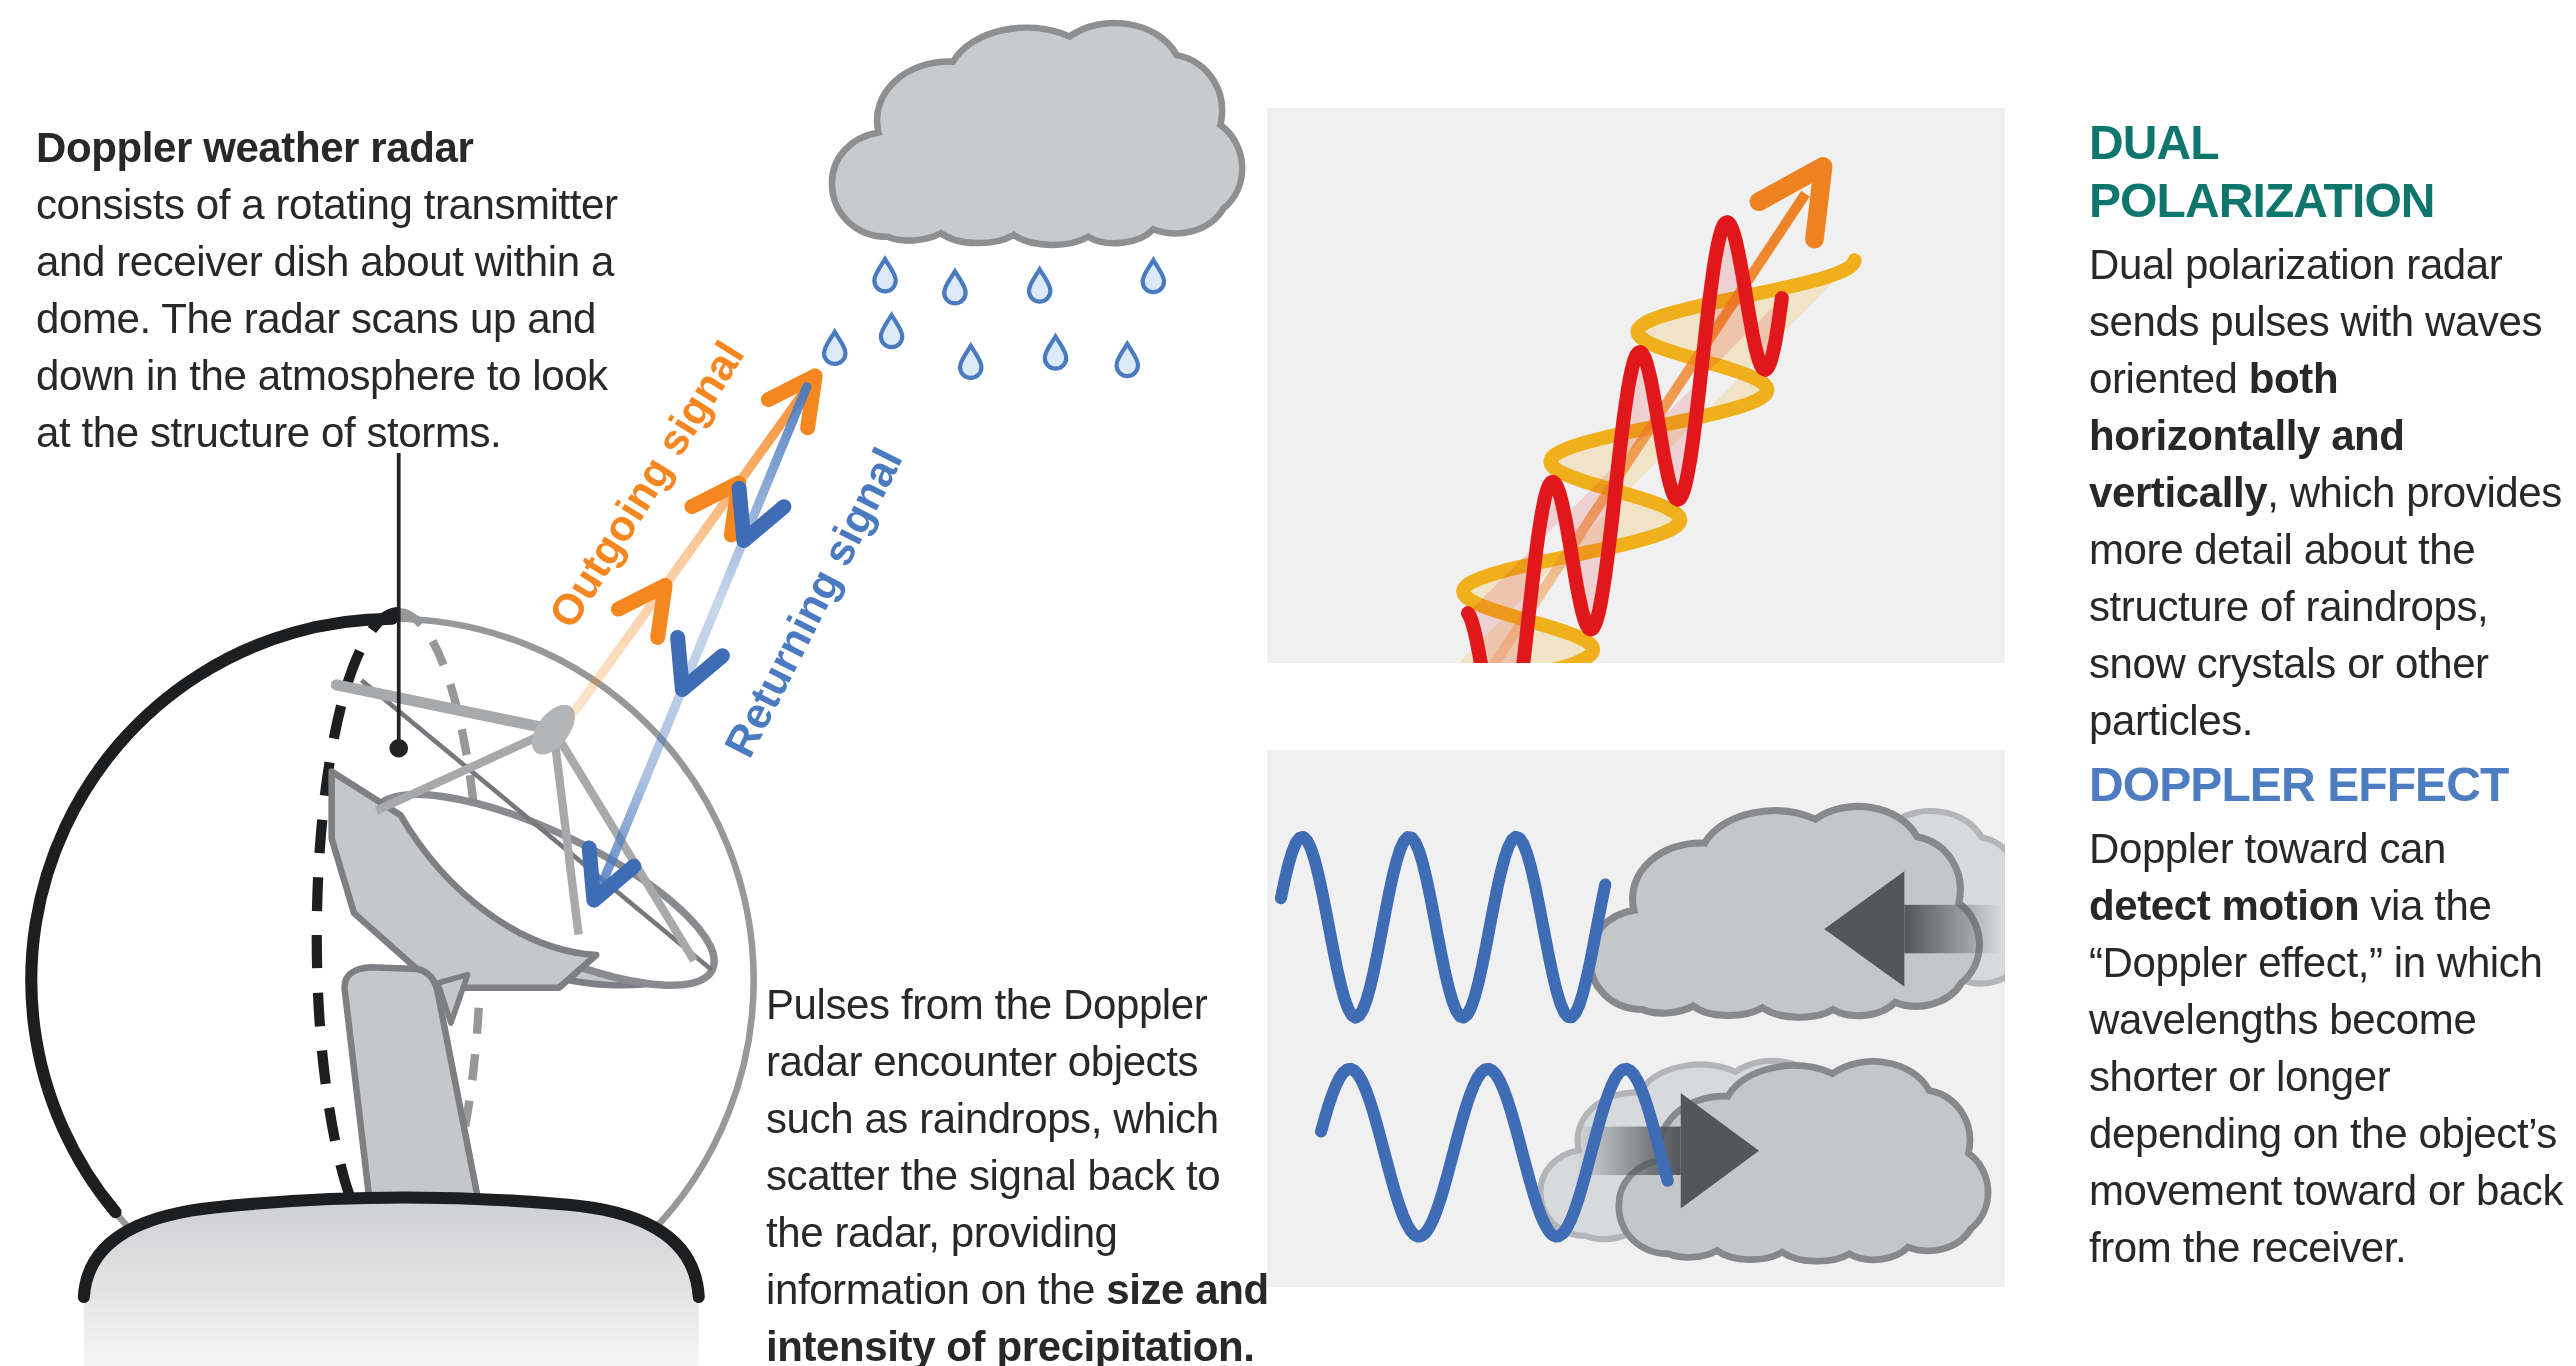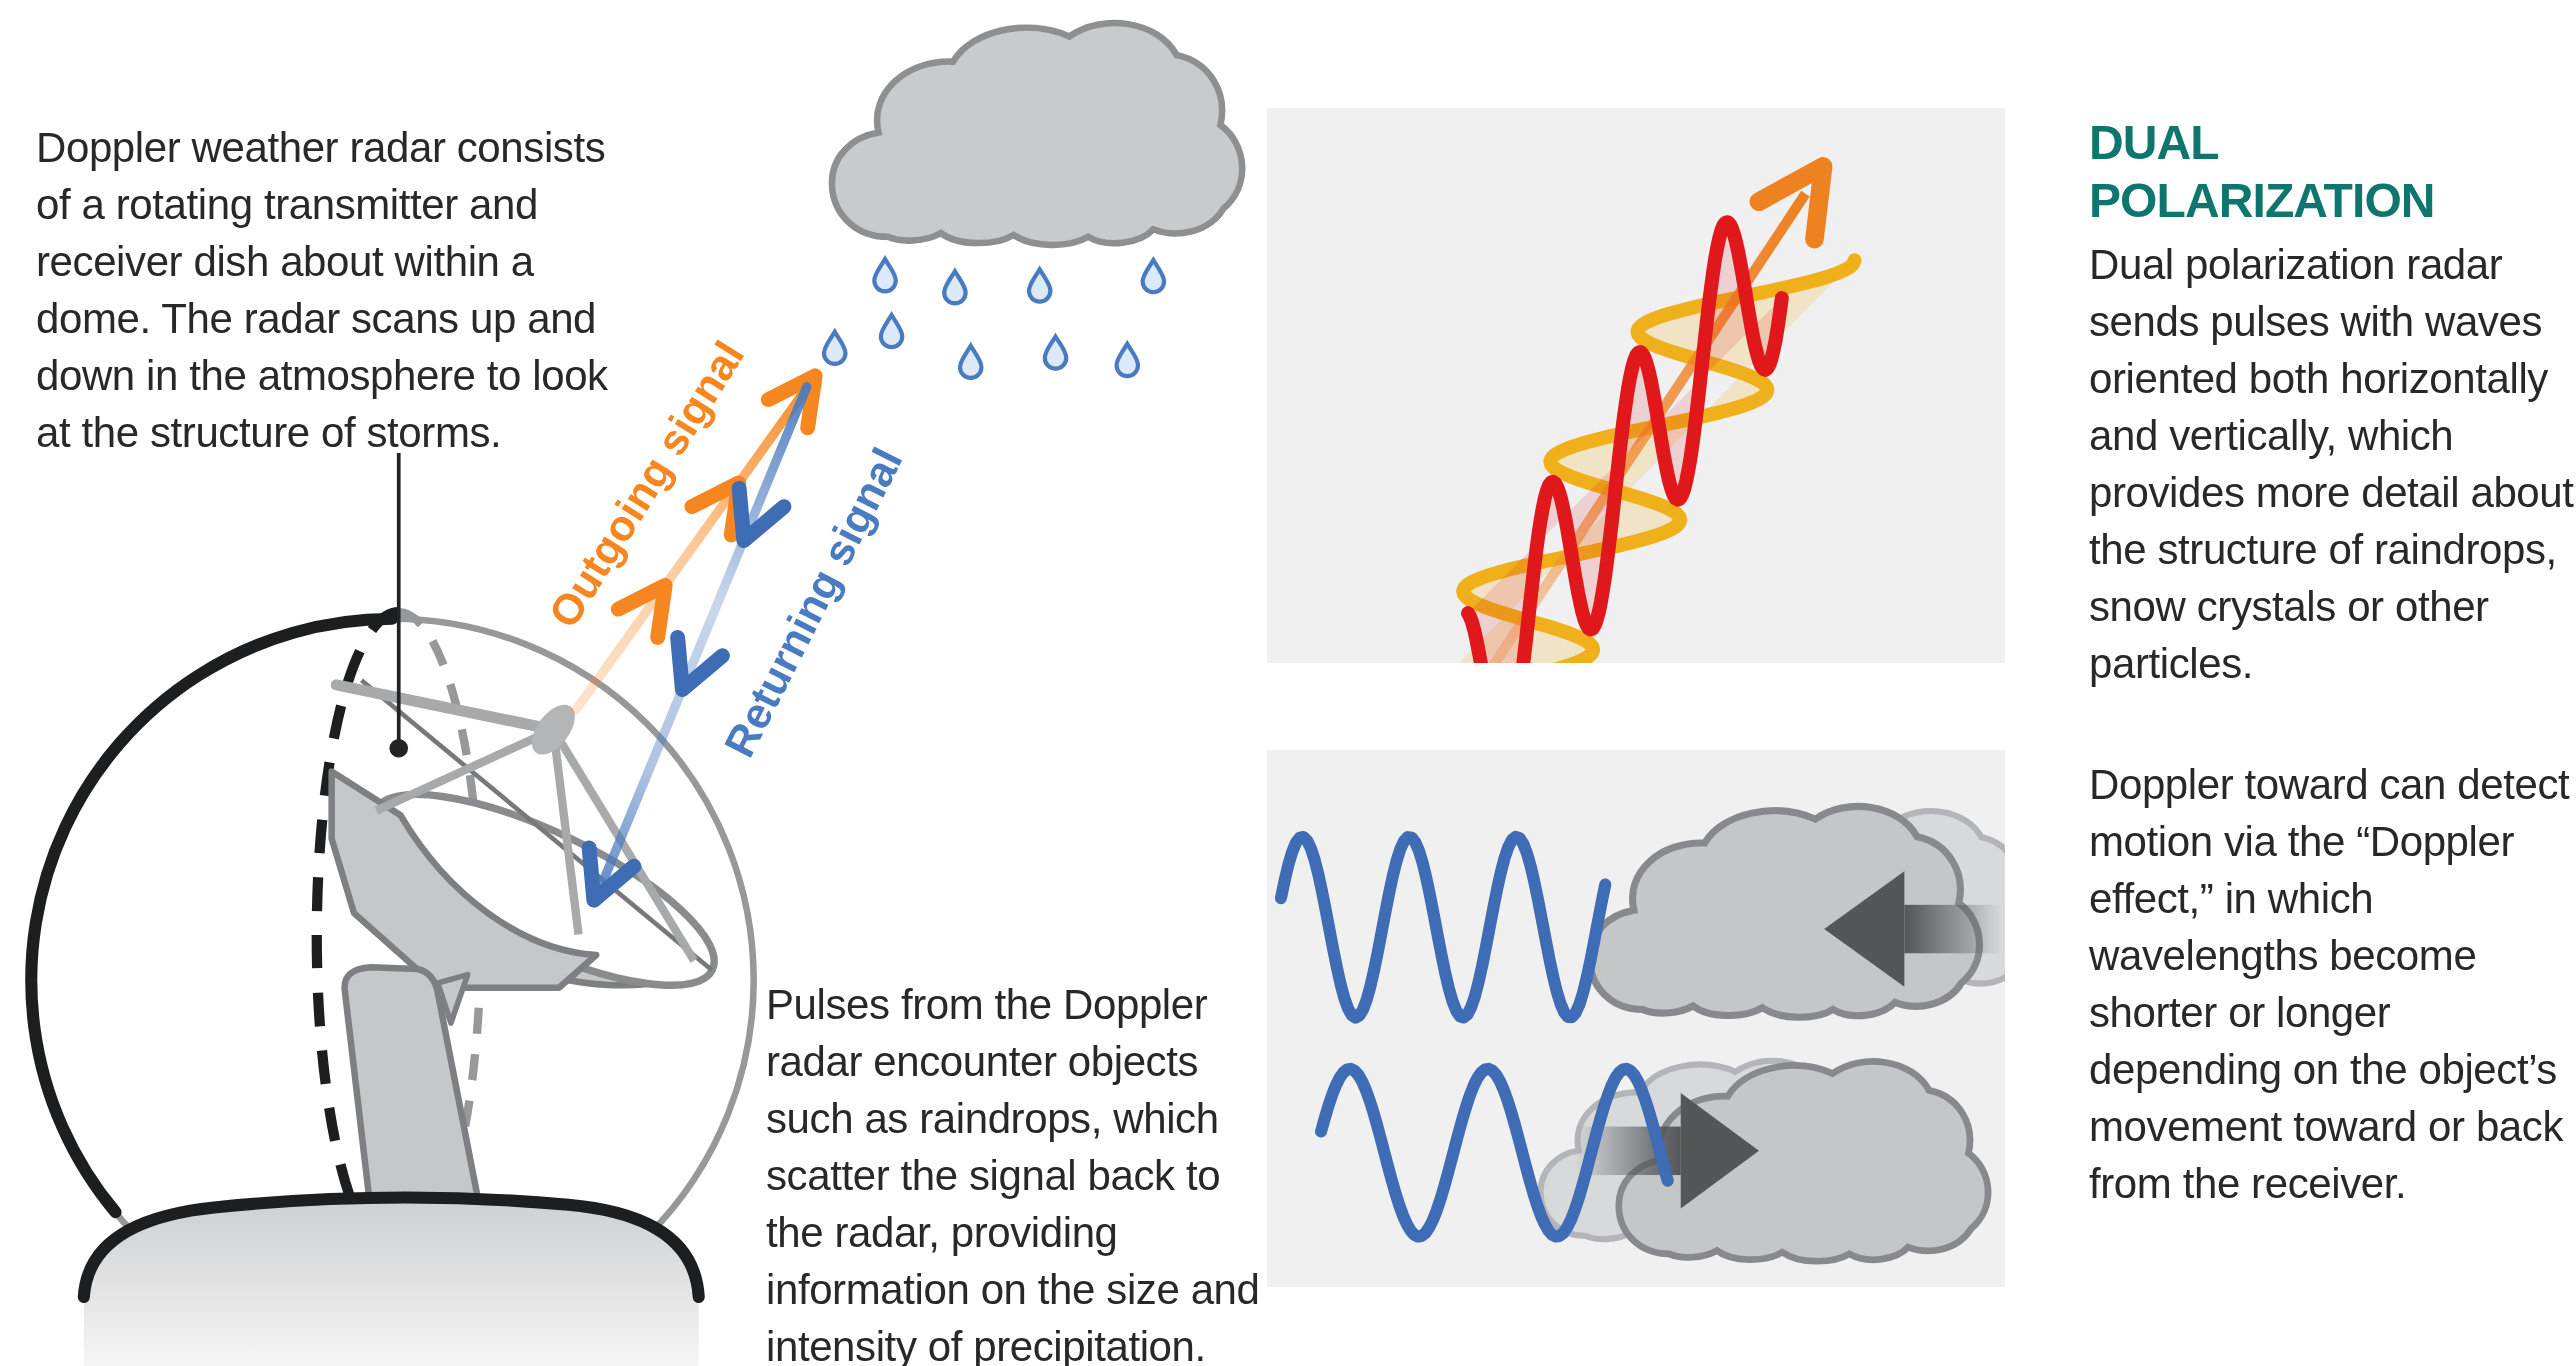--- a/index.html
+++ b/index.html
@@ -1,20 +1,20 @@
 <!DOCTYPE html>
 <html style="font-size:15px"><head>
 <meta charset="utf-8">
 <style>
   html,body{margin:0;padding:0;background:#ffffff;}
   body{width:2576px;height:1367px;position:relative;overflow:hidden;
        font-family:"Liberation Sans", sans-serif;color:#28282a;}
   .abs{position:absolute;}
   .body-text{font-size:42px;line-height:57px;letter-spacing:-0.4px;color:#28282a;margin:0;}
-  .body-text b{font-weight:400;text-align:right;}
+  .body-text b{font-weight:700;text-align:right;}
   .hd{font-weight:700;font-size:48px;line-height:58px;letter-spacing:-0.9px;margin:0 0 5.6px 0;}
   .hd-red{color:#0f766e;}
   .hd-blue{color:#4D7CC0;}
   .rotlabel{font-weight:700;font-size:43px;white-space:nowrap;transform-origin:center center;}
   .lbl-orange{color:#F6861F;transform:rotate(-58deg);}
   .lbl-blue{color:#4A7ABF;transform:rotate(-63deg);}
   .panel{position:absolute;left:1267px;width:738px;background:#f0f0f1;overflow:hidden;}
   #panel-dualpol{top:108px;height:555px;}
   #panel-doppler{top:750px;height:537px;}
   svg{display:block;}
@@ -163,15 +163,16 @@
     <path fill="none" stroke="#3e6cb5" stroke-width="13" stroke-linecap="round" stroke-linejoin="round" d="M58.0 409.3L62.0 394.9L66.0 381.6L70.0 369.7L74.0 359.6L78.0 351.6L82.0 345.9L86.0 342.7L90.0 342.1L94.0 344.0L98.0 348.5L102.0 355.4L106.0 364.4L110.0 375.5L114.0 388.1L118.0 402.0L122.0 416.8L126.0 432.0L130.0 447.2L134.0 462.0L138.0 475.9L142.0 488.5L146.0 499.6L150.0 508.6L154.0 515.5L158.0 520.0L162.0 521.9L166.0 521.3L170.0 518.1L174.0 512.4L178.0 504.4L182.0 494.3L186.0 482.4L190.0 469.1L194.0 454.7L198.0 439.6L202.0 424.4L206.0 409.3L210.0 394.9L214.0 381.6L218.0 369.7L222.0 359.6L226.0 351.6L230.0 345.9L234.0 342.7L238.0 342.1L242.0 344.0L246.0 348.5L250.0 355.4L254.0 364.4L258.0 375.5L262.0 388.1L266.0 402.0L270.0 416.8L274.0 432.0L278.0 447.2L282.0 462.0L286.0 475.9L290.0 488.5L294.0 499.6L298.0 508.6L302.0 515.5L306.0 520.0L310.0 521.9L314.0 521.3L318.0 518.1L322.0 512.4L326.0 504.4L330.0 494.3L334.0 482.4L338.0 469.1L342.0 454.7L346.0 439.6L350.0 424.4L354.0 409.3L358.0 394.9L362.0 381.6L366.0 369.7L370.0 359.6L374.0 351.6L378.0 345.9L382.0 342.7L386.0 342.1L390.0 344.0L394.0 348.5L398.0 355.4L402.0 364.4L406.0 375.5L410.0 388.1L414.0 402.0L418.0 416.8L422.0 432.0L426.0 447.2L430.0 462.0"></path>
   </svg>
 </div>
 
 <div class="abs" style="left:2089px;top:114px;width:486px">
   <h2 class="hd hd-red">DUAL POLARIZATION</h2>
   <p class="body-text"><span>Dual polarization radar sends pulses with waves oriented </span><b>both horizontally and vertically</b><span>, which provides more detail about the structure of raindrops, snow crystals or other particles.</span></p>
 </div>
 
 <div class="abs" style="left:2089px;top:756px;width:486px">
+  <h2 class="hd hd-blue">DOPPLER EFFECT</h2>
   <p class="body-text"><span>Doppler toward can </span><b>detect motion</b><span> via the “Doppler effect,” in which wavelengths become shorter or longer depending on the object’s movement toward or back from the receiver.</span></p>
 </div>
 
 
 </body></html>

